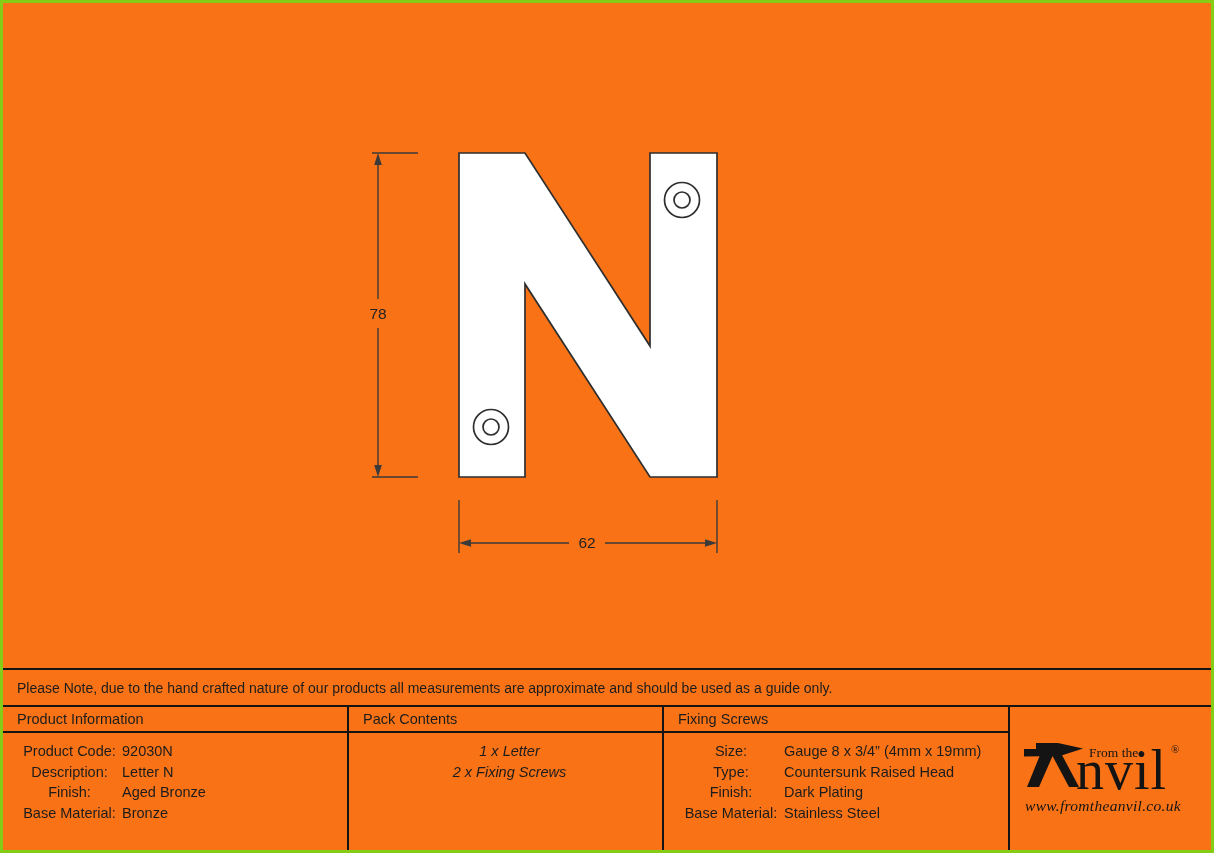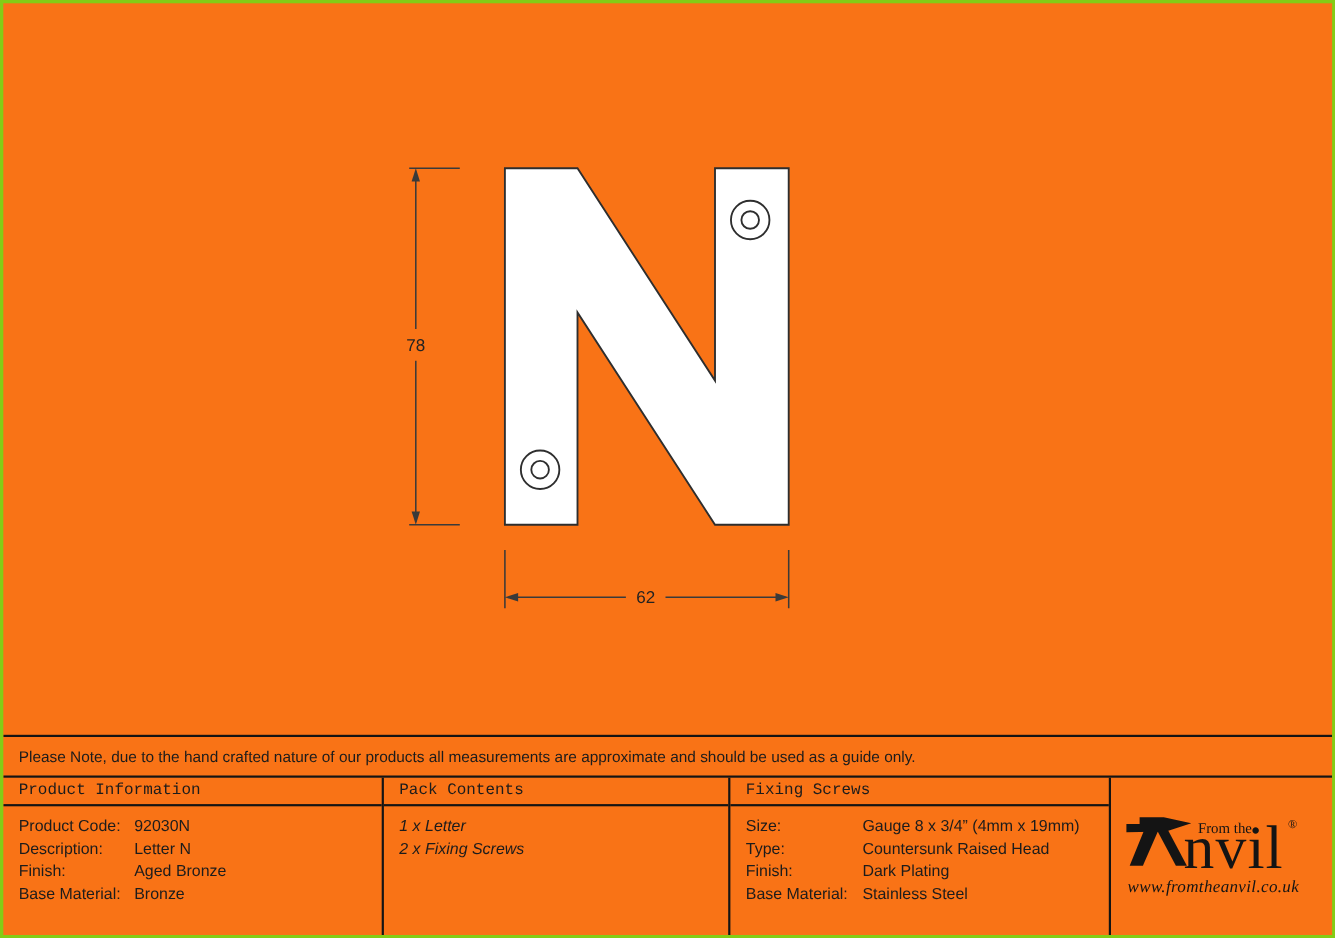--- a/index.html
+++ b/index.html
@@ -40,26 +40,26 @@
   .col-pack    { width:315px; }
   .col-screws  { width:346px; }
   .col-logo    { flex:1; border-right:none; display:flex; align-items:center; justify-content:center; }
 
   .col-header {
     height:26px;
     border-bottom:2px solid #141414;
     display:flex; align-items:center;
     padding-left:14px;
     font-size:14.5px;
-    font-family:Liberation Mono, monospace;
   }
   .col-body {
     padding:8px 6px 0 14px;
     font-size:14.5px;
     line-height:20.5px;
+    text-align:center;
   }
   .kv { display:flex; }
   .kv .k { flex:0 0 105px; }
   .col-screws .kv .k { flex:0 0 106px; }
   .pack-line { display:block;font-style:italic; }
 
   .logo-svg text { font-family:"Liberation Serif", serif; fill:#141414; }
   .dim-label { font-family:"Liberation Sans", sans-serif; fill:#232323; }
 </style>
 </head>

